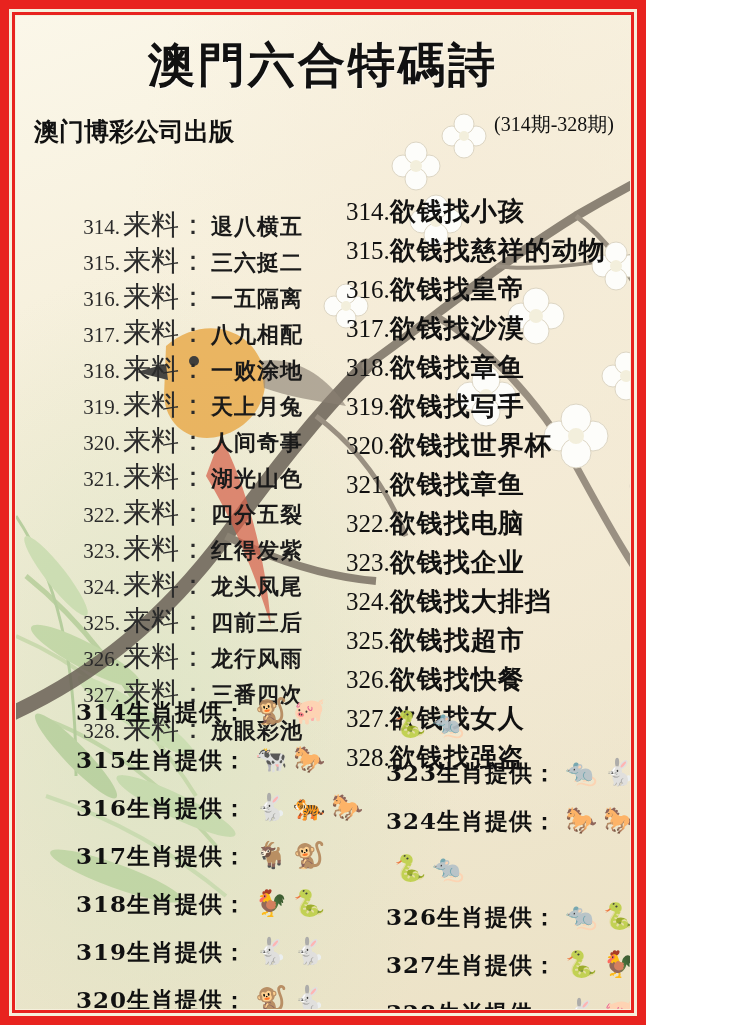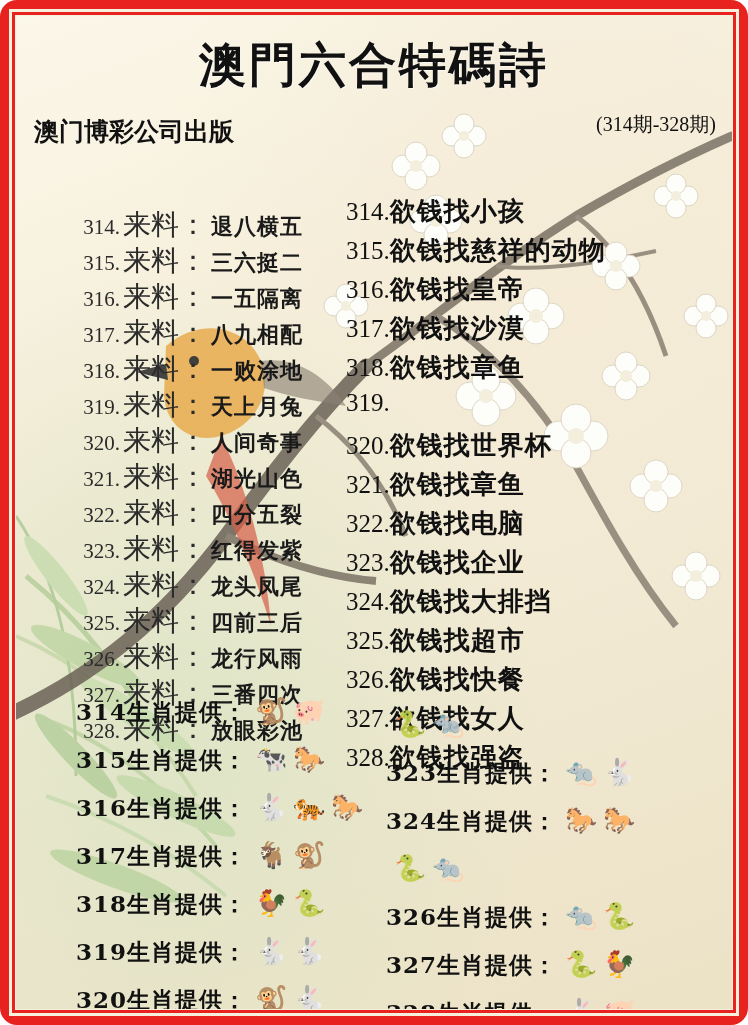--- a/index.html
+++ b/index.html
@@ -8,26 +8,25 @@
     background: #ffffff;
   }
   body {
     width: 748px;
     height: 1025px;
     overflow: hidden;
     font-family: "Liberation Serif", serif;
   }
   .poster {
     position: relative;
-    width: 748px;
+    width: 646px;
     height: 1025px;
     box-sizing: border-box;
     background: #f6f0dc;
     overflow: hidden;
-    border-radius: 17px;
   }
   
   .frame-outer {
     position: absolute;
     inset: 0;
     border: 9px solid #e8231f;
     box-sizing: border-box;
     pointer-events: none;
     z-index: 30;
   }
@@ -432,20 +431,21 @@
       <div class="right-row">
           <span class="num">317.</span>
           <span class="txt">欲钱找沙漠</span>
         </div>
       <div class="right-row">
           <span class="num">318.</span>
           <span class="txt">欲钱找章鱼</span>
         </div>
       <div class="right-row">
           <span class="num">319.</span>
+          <span class="txt">欲钱找写手</span>
         </div>
       <div class="right-row">
           <span class="num">320.</span>
           <span class="txt">欲钱找世界杯</span>
         </div>
       <div class="right-row">
           <span class="num">321.</span>
           <span class="txt">欲钱找章鱼</span>
         </div>
       <div class="right-row">

